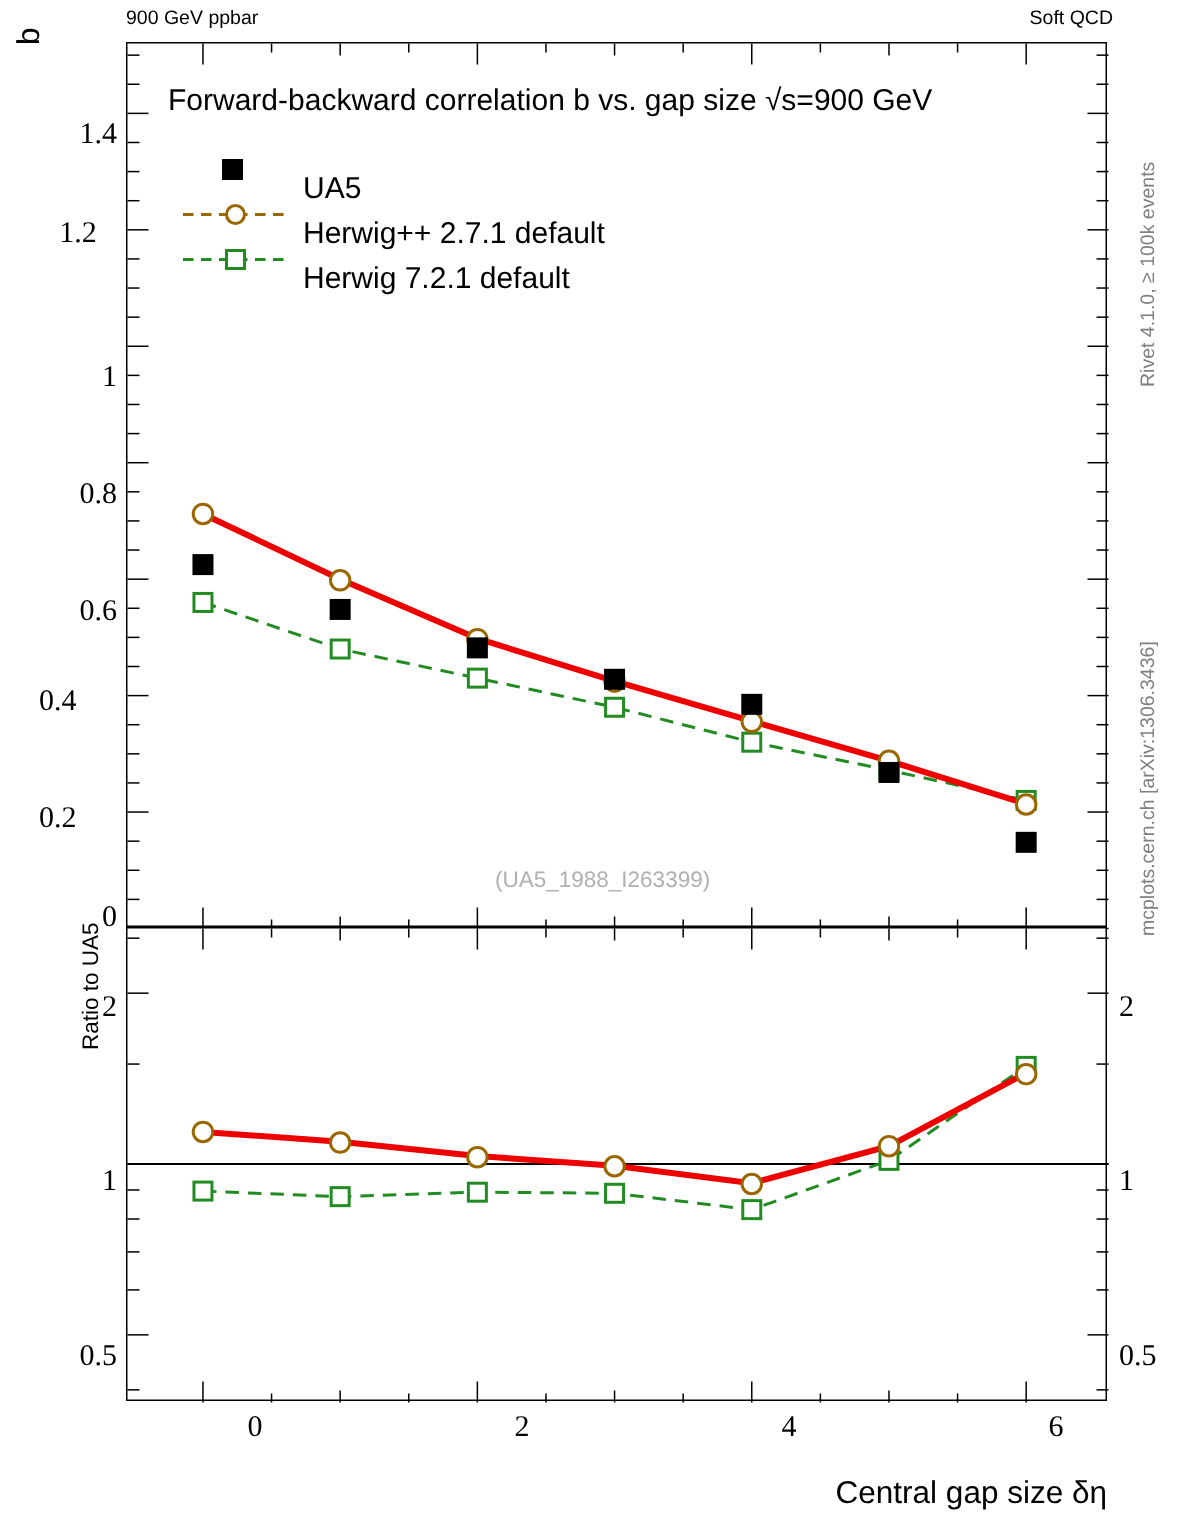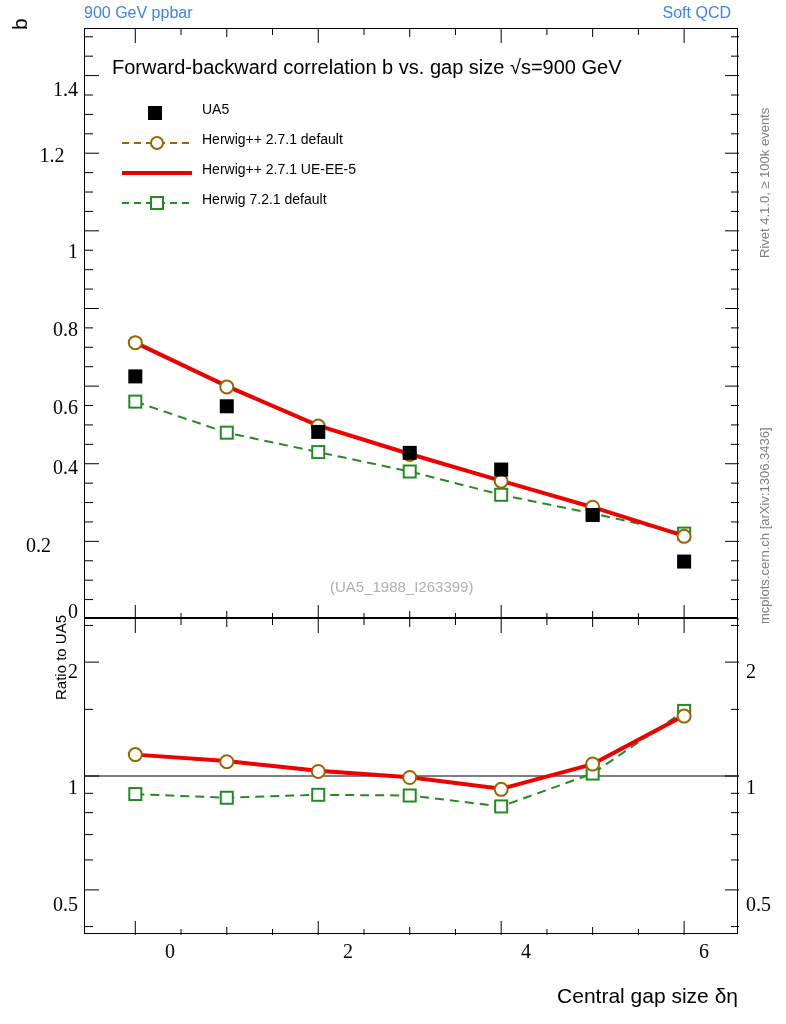--- a/index.html
+++ b/index.html
@@ -17,26 +17,26 @@
   }
   .page {
     position: absolute;
     left: 0; top: 0;
     width: 786px; height: 1024px;
   }
   
   .hdr {
     position: absolute;
     top: 4px;
-    font-size: 16px;
-    color: #3b82f6;
+    font-size: 13px;
+    color: #000000;
     white-space: nowrap;
   }
   .hdr-left { left: 84px; }
-  .hdr-right { right: 55px; text-align: center; }
+  .hdr-right { right: 44px; text-align: center; }
 
   
   .ylabel-main {
     position: absolute;
     left: 8px;
     top: 30px;
     font-size: 21px;
     transform: rotate(-90deg);
     transform-origin: left top;
     white-space: nowrap;
@@ -99,22 +99,22 @@
   .legend-key {
     position: absolute;
     left: 0;
     top: 0;
     width: 74px;
     height: 30px;
   }
   .legend-text {
     position: absolute;
     left: 82px;
-    top: 3px;
-    font-size: 14px;
+    top: 17px;
+    font-size: 20px;
     white-space: nowrap;
   }
   .watermark {
     position: absolute;
     left: 330px;
     top: 578px;
     font-size: 15px;
     color: #b0b0b0;
     white-space: nowrap;
     text-align: right;
@@ -264,21 +264,21 @@
         <rect x="500.65034965034965" y="478.9736842105263" width="14" height="14" fill="#000000"></rect>
         <rect x="592.1188811188812" y="525.5526315789474" width="14" height="14" fill="#000000"></rect>
       </svg>
   </div>
 
   <div class="tlabel" style="left:26px; top:78px; width:52px; text-align:right;">1.4</div>
   <div class="tlabel" style="left:26px; top:144px; width:52px; text-align:center;">1.2</div>
   <div class="tlabel" style="left:26px; top:240px; width:52px; text-align:right;">1</div>
   <div class="tlabel" style="left:26px; top:318px; width:52px; text-align:right;">0.8</div>
   <div class="tlabel" style="left:26px; top:396px; width:52px; text-align:right;">0.6</div>
-  <div class="tlabel" style="left:26px; top:456px; width:52px; text-align:right;">0.4</div>
+  <div class="tlabel" style="left:26px; top:456px; width:52px; ">0.4</div>
   <div class="tlabel" style="left:26px; top:534px; width:52px; ">0.2</div>
   <div class="tlabel" style="left:26px; top:600px; width:52px; text-align:right;">0</div>
 
   <div class="plot-title">Forward-backward correlation b  vs. gap size √s=900 GeV</div>
 
   <div class="legend">
     <div class="legend-row">
       <span class="legend-key">
         <svg width="74" height="30" viewBox="0 0 74 30">
           <rect x="28" y="8" width="14" height="14" fill="#000000"></rect>
@@ -287,28 +287,20 @@
       <span class="legend-text">UA5</span>
     </div>
     <div class="legend-row">
       <span class="legend-key">
         <svg width="74" height="30" viewBox="0 0 74 30">
           <line x1="2" y1="15" x2="72" y2="15" stroke="#996600" stroke-width="2" stroke-dasharray="7,5"></line>
           <circle cx="37" cy="15" r="6" fill="#ffffff" stroke="#996600" stroke-width="2"></circle>
         </svg>
       </span>
       <span class="legend-text">Herwig++ 2.7.1 default</span>
-    </div>
-    <div class="legend-row">
-      <span class="legend-key">
-        <svg width="74" height="30" viewBox="0 0 74 30">
-          <line x1="2" y1="15" x2="72" y2="15" stroke="#ee0000" stroke-width="4"></line>
-        </svg>
-      </span>
-      <span class="legend-text">Herwig++ 2.7.1 UE-EE-5</span>
     </div>
     <div class="legend-row">
       <span class="legend-key">
         <svg width="74" height="30" viewBox="0 0 74 30">
           <line x1="2" y1="15" x2="72" y2="15" stroke="#228b22" stroke-width="2" stroke-dasharray="7,5"></line>
           <rect x="31" y="9" width="12" height="12" fill="#ffffff" stroke="#228b22" stroke-width="2"></rect>
         </svg>
       </span>
       <span class="legend-text">Herwig 7.2.1 default</span>
     </div>

